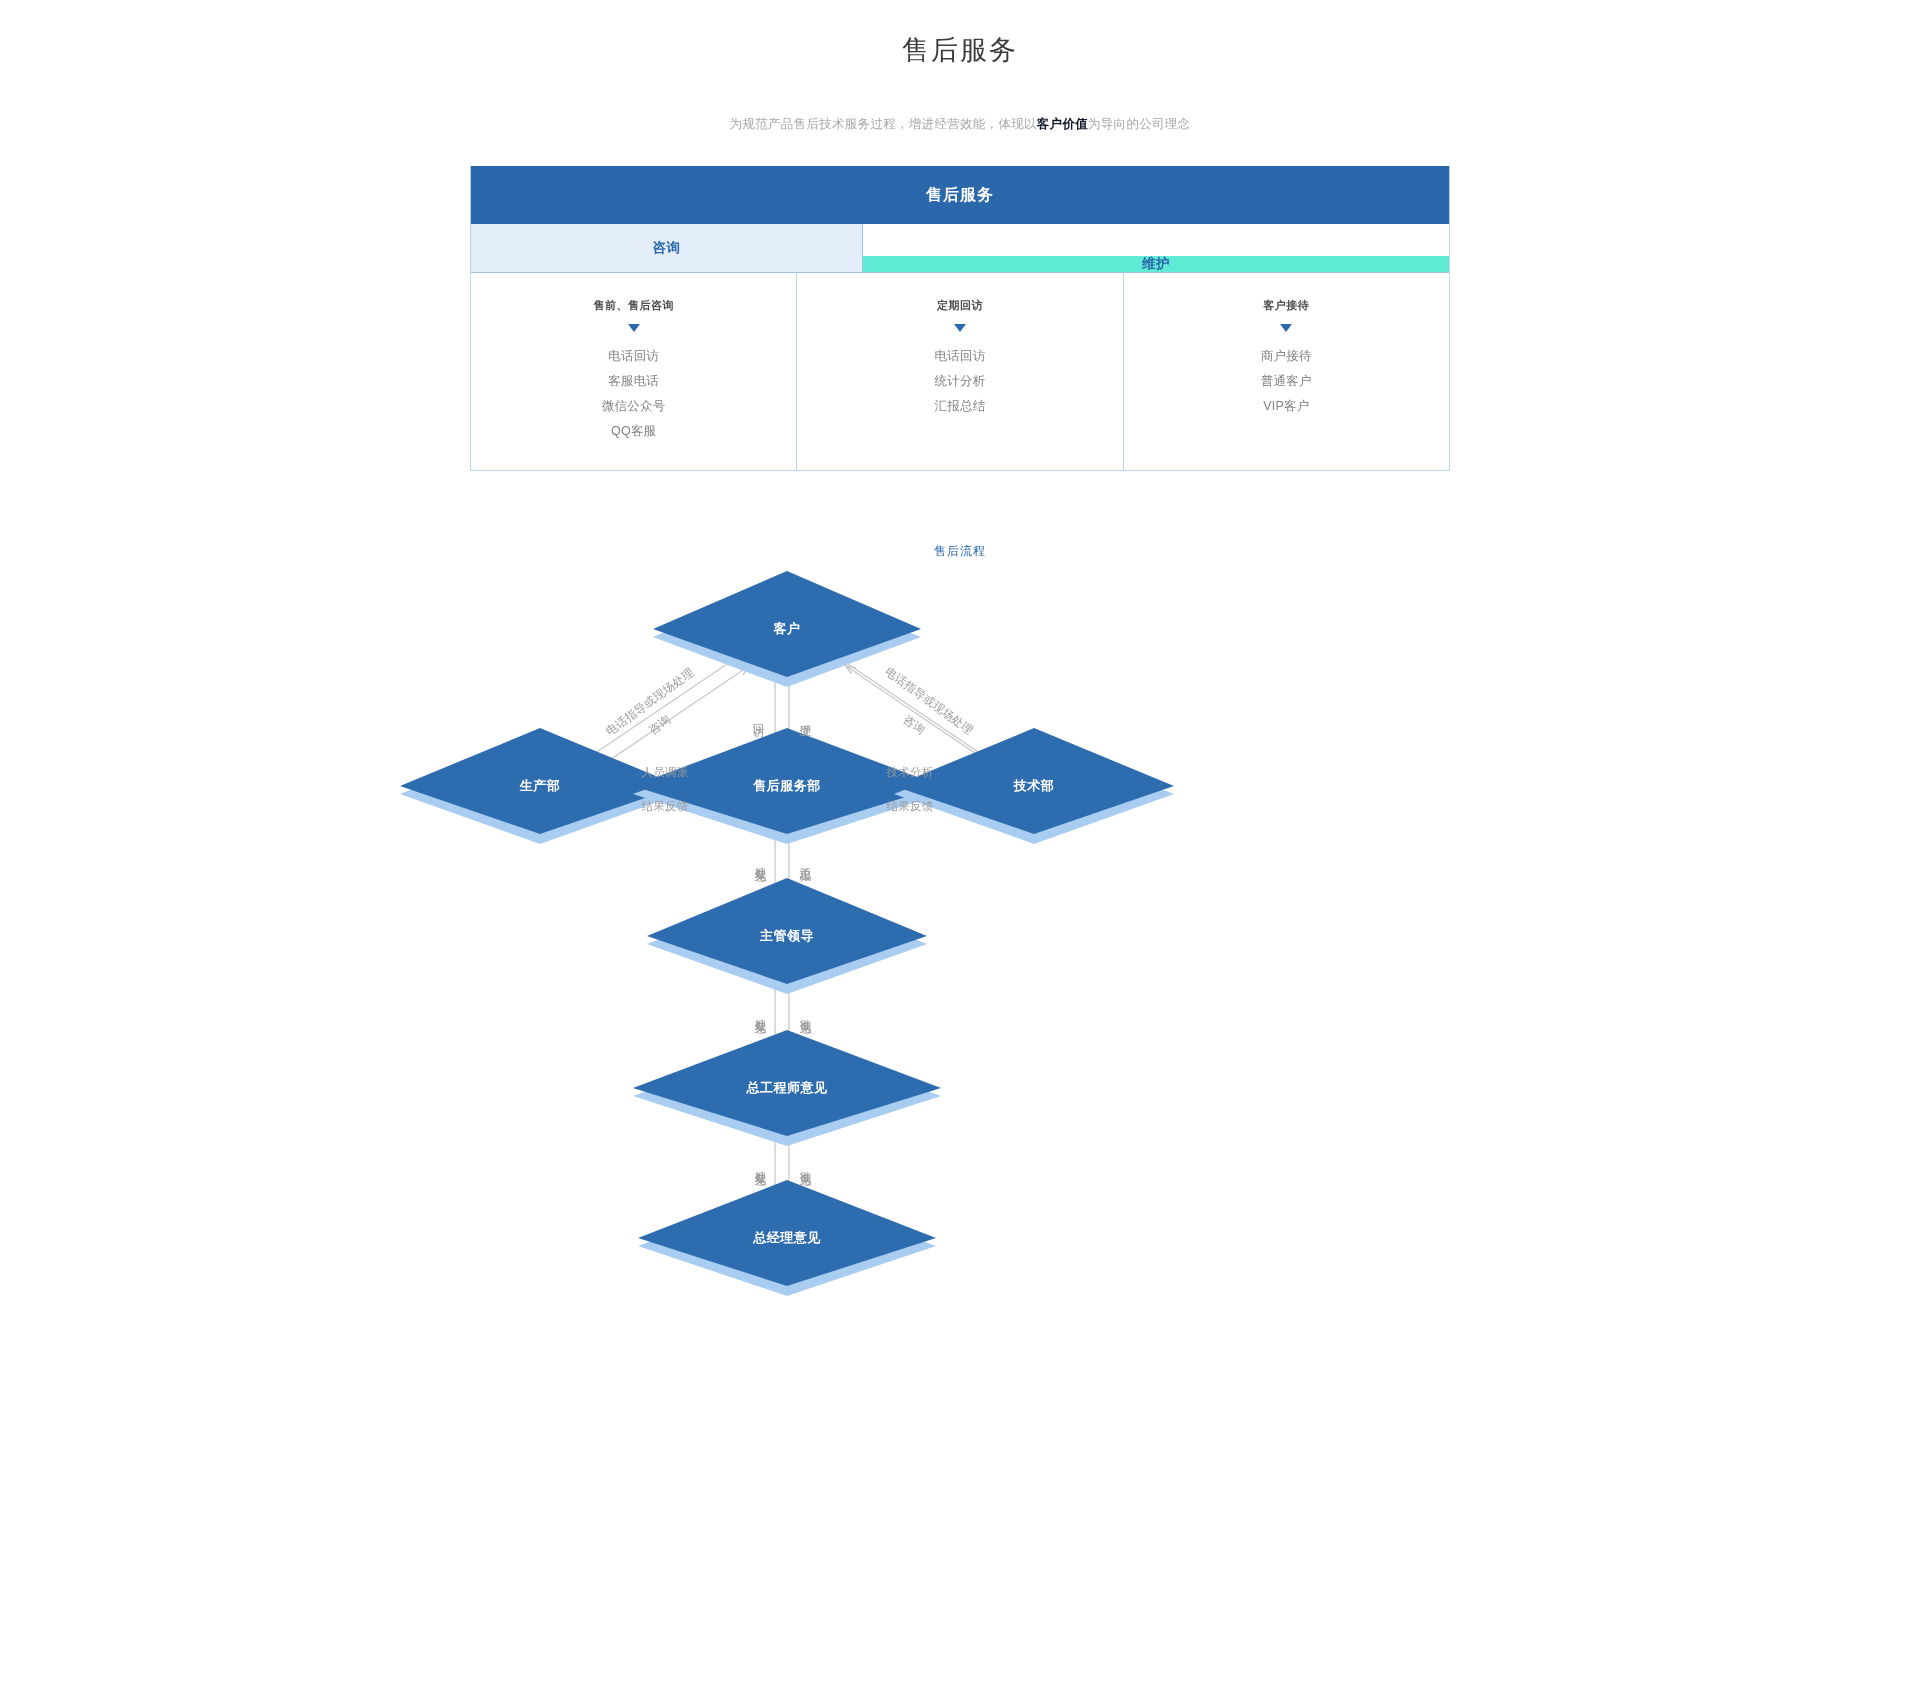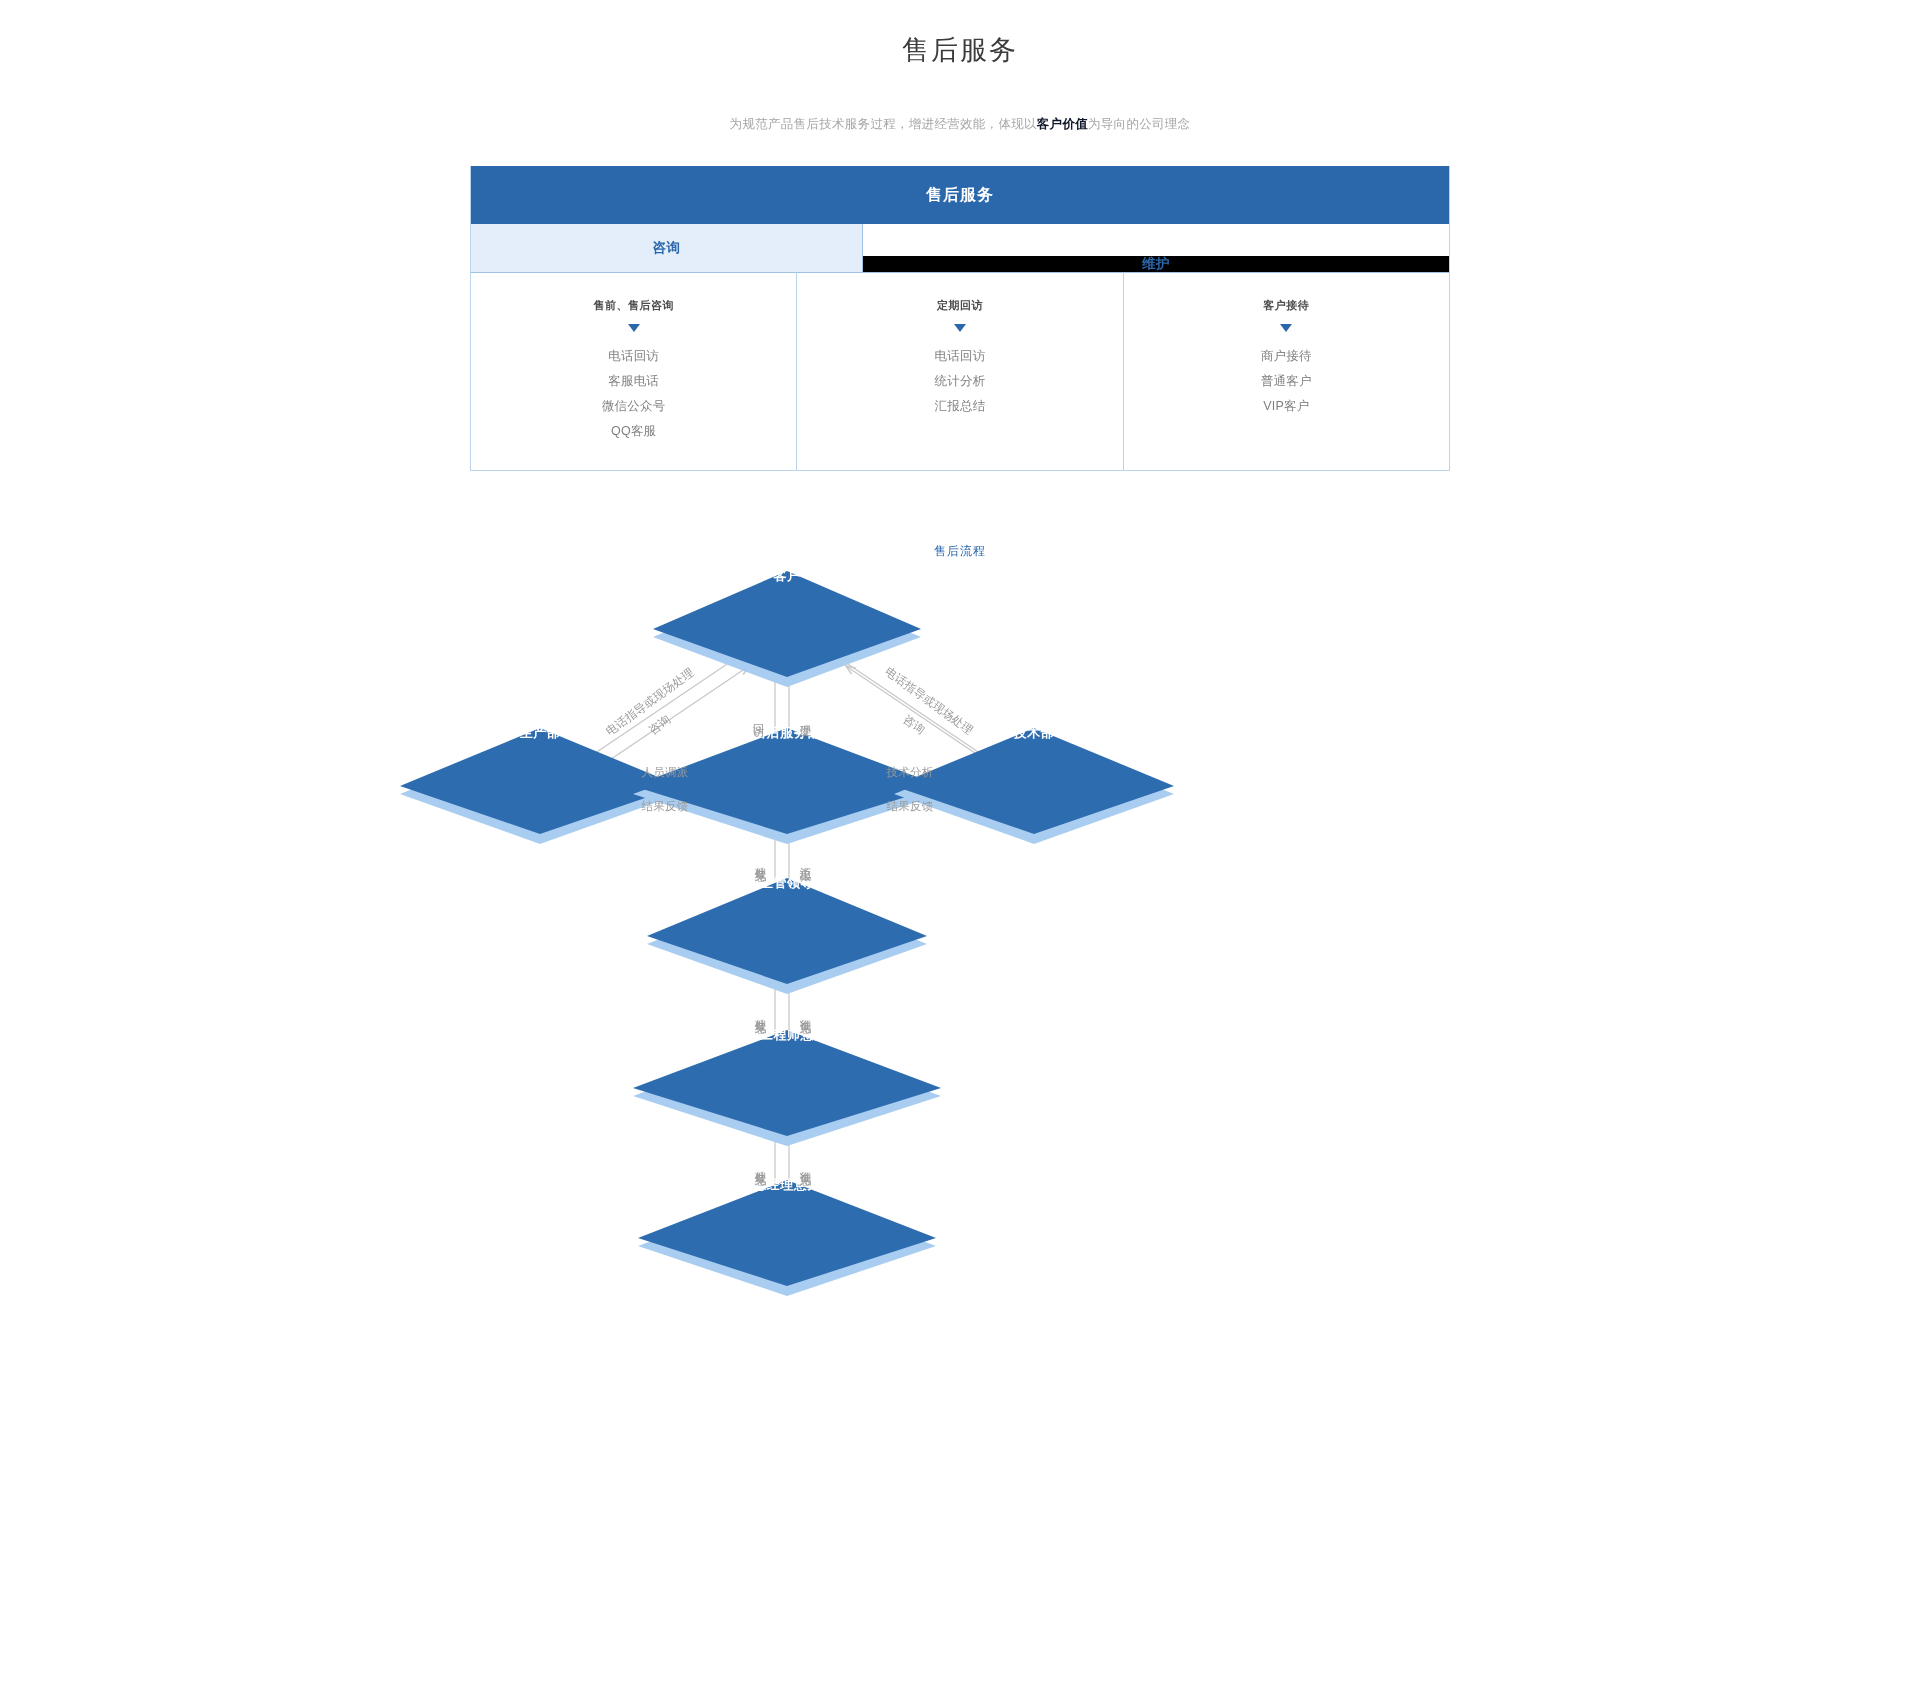--- a/index.html
+++ b/index.html
@@ -51,21 +51,21 @@
     align-items: center;
     justify-content: center;
   }
   .matrix-groups { display: flex; height: 48px; }
   .mgroup {
     display: flex; align-items: center; justify-content: center;
     font-size: 13.5px; font-weight: 700; color: #2a67ab;
     letter-spacing: .5px;
   }
   .mgroup.g0 { flex: 0 0 392px; background: #e4eefa; border-right: 1px solid #9dc2e6; }
-  .mgroup.g1 { flex: 1 1 auto;  background: #000000; margin-top: 32px; }
+  .mgroup.g1 { flex: 1 1 auto;  background: #5eead4; margin-top: 32px; }
 
   .matrix-cols { display: flex; }
   .mcol {
     flex: 1 1 0;
     padding: 22px 6px 26px 6px;
     text-align: center;
     border-left: 1px solid #bcd3ec;
     border-top: 1px solid #9dc2e6;
   }
   .mcol:first-child { border-left: none; }
@@ -92,21 +92,21 @@
   .flow-stage {
     position: relative;
     width: 1920px;
     height: 760px;
     margin-top: 34px;
   }
   .flow-svg { position: absolute; left: 0; top: 0; }
 
   .node {
     position: absolute;
-    display: flex; justify-content: center;
+    display: flex; align-items: center; justify-content: center;
     color: #ffffff; font-weight: 700; letter-spacing: .5px;
     font-size: 13px;
     transform: translate(-50%, -50%);
     z-index: 4;
   }
   .node .dia {
     position: absolute; left: 0; top: 0; width: 100%; height: 100%;
   }
   .node .lbl { position: relative; z-index: 2; white-space: nowrap; }
 

